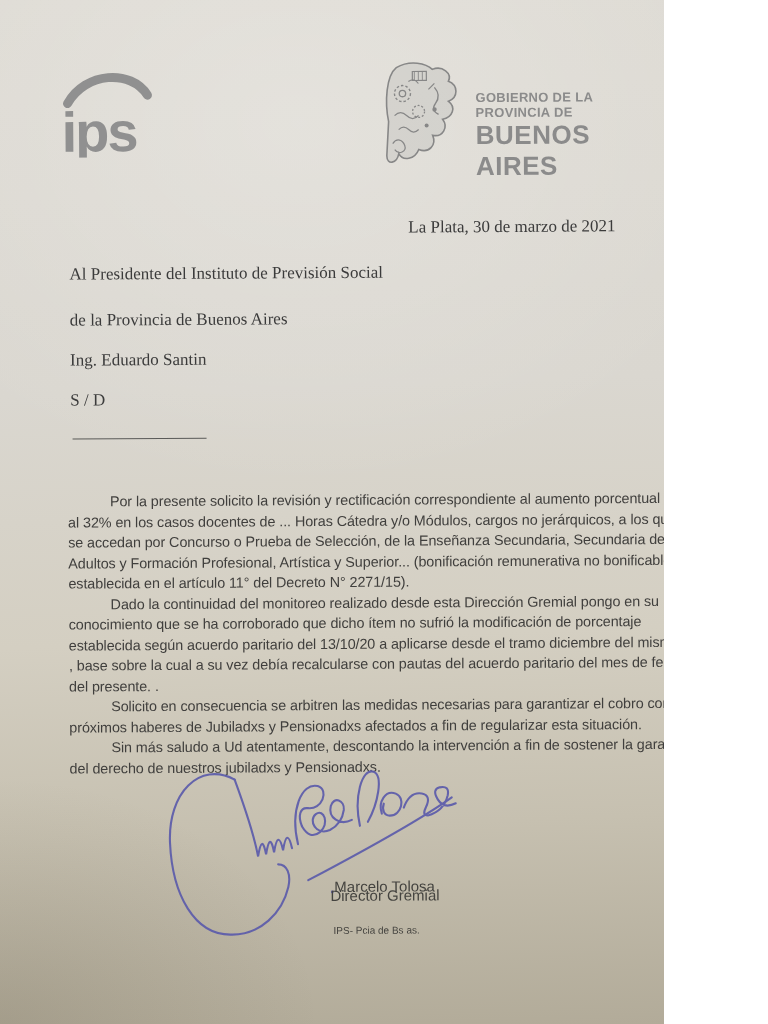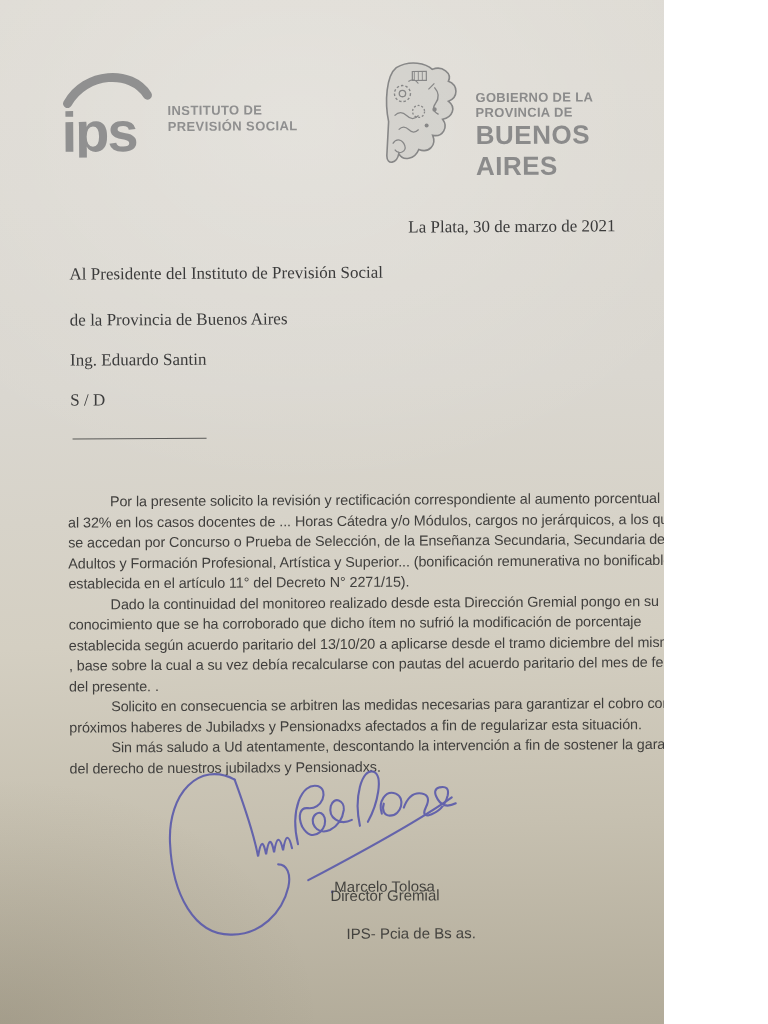--- a/index.html
+++ b/index.html
@@ -44,37 +44,33 @@
     position:absolute; left:68px; top:490px; width:642px;
     color:#403f3d; font-size:14.4px; line-height:20.5px; letter-spacing:-0.1px;
     text-align:left;
   }
   .body-text p { text-indent:42px; }
 
   
   .signature-svg { position:absolute; left:158px; top:752px; }
   .sig-name  { position:absolute; left:332px; top:850px; font-size:15px; color:#44433f;margin-top:28px; }
   .sig-title { position:absolute; left:328px; top:887px; font-size:15px; color:#44433f; }
-  .sig-org   { position:absolute; left:344px; top:925px; font-size:15px; color:#44433f; }
+  .sig-org   { position:absolute; left:331px; top:925px; font-size:10px; color:#44433f; }
 </style>
 </head>
 <body>
 
 <div class="photo">
   <div class="sheet">
 
     <div class="logo-ips">
       <svg width="108" height="92" viewBox="0 0 108 92">
         <path d="M 8,38 C 26,6 72,4 88,30" fill="none" stroke="#909090" stroke-width="9" stroke-linecap="round"></path>
         <text x="2" y="86" font-family="Liberation Sans, sans-serif" font-weight="bold" font-size="56" letter-spacing="-2" fill="#909090">ips</text>
       </svg>
-    </div>
-    <div class="ips-caption">
-      <div>INSTITUTO DE</div>
-      <div>PREVISIÓN SOCIAL</div>
     </div>
 
     <div class="logo-gov">
       <svg width="82" height="110" viewBox="0 0 82 110">
         <path d="M 14,8 C 28,0 44,4 50,10 C 60,6 70,14 66,22 C 76,26 76,38 66,42 C 74,48 70,58 60,60 C 66,68 60,78 50,76 C 54,86 46,94 36,90 C 32,100 20,102 16,94 C 14,104 4,106 4,96 L 6,62 C 2,42 4,16 14,8 Z" fill="#8f8f8f" fill-opacity="0.16" stroke="#878787" stroke-width="1.6"></path>
         <circle cx="20" cy="34" r="8" fill="none" stroke="#878787" stroke-width="1.4" stroke-dasharray="2.5 2"></circle>
         <circle cx="20" cy="34" r="3.2" fill="none" stroke="#878787" stroke-width="1.3"></circle>
         <circle cx="36" cy="52" r="6" fill="none" stroke="#878787" stroke-width="1.3" stroke-dasharray="2 1.8"></circle>
         <rect x="30" y="12" width="14" height="9" fill="none" stroke="#878787" stroke-width="1.2"></rect>
         <path d="M 32,12 v 9 M 36,12 v 9 M 40,12 v 9" stroke="#878787" stroke-width="0.9"></path>

